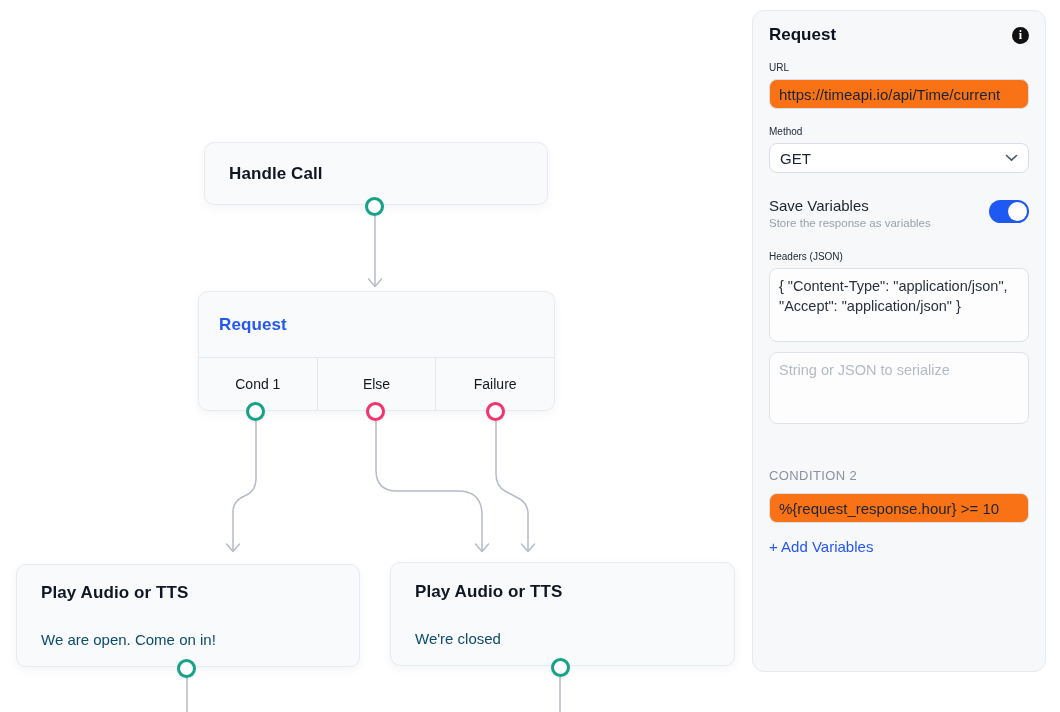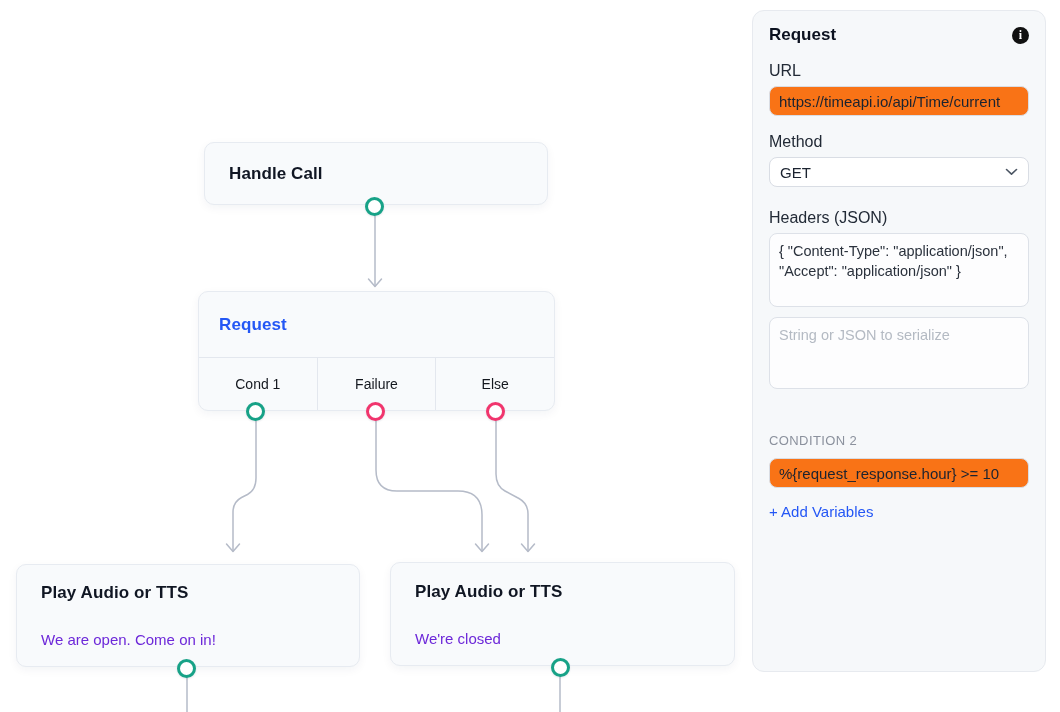--- a/index.html
+++ b/index.html
@@ -23,21 +23,21 @@
   }
   .node-title {
     font-size: 17px;
     font-weight: 700;
     color: #101623;
     letter-spacing: 0.1px;
   }
   .node-subtitle {
     font-size: 15px;
     font-weight: 400;
-    color: #6d28d9;
+    color: #0c4a6e;
   }
 
   .node-handle-call { left: 204px; top: 142px; width: 344px; height: 63px; display: flex; align-items: center; padding-left: 24px; }
 
   .node-request { left: 198px; top: 291px; width: 357px; height: 120px; display: flex; flex-direction: column; }
   .node-request .request-head { height: 65px; display: flex; align-items: center; padding-left: 20px; }
   .node-request .request-head .node-title { color: var(--blue); }
   .branch-row { flex: 1; display: flex; border-top: 1px solid #e3e7ee; }
   .branch-cell { flex: 1; display: flex; align-items: center; justify-content: center; font-size: 14px; color: #14181f; }
   .branch-cell + .branch-cell { border-left: 1px solid #e3e7ee; }
@@ -69,21 +69,21 @@
   .panel-head { display: flex; align-items: center; justify-content: space-between; }
   .panel-title { font-size: 17px; font-weight: 700; color: #0c1220; }
   .info-badge {
     width: 17px; height: 17px; border-radius: 50%;
     background: #111111; color: #ffffff;
     font-family: "Liberation Serif", serif;
     font-size: 12px; font-weight: 700; font-style: normal;
     display: flex; align-items: center; justify-content: center;
     cursor: pointer;
   }
-  .field-label { font-size: 16px; color: #222a36; margin-top: 17px; }
+  .field-label { font-size: 10px; color: #222a36; margin-top: 17px; }
   .text-input {
     margin-top: 6px;
     width: 100%; height: 30px;
     border: 1px solid #d9dde4;
     border-radius: 8px;
     background: #f97316;
     padding: 0 9px;
     font-family: "Liberation Sans", sans-serif;
     font-size: 15px;
     color: #1b2330;
@@ -174,22 +174,22 @@
   <div class="node node-handle-call">
     <div class="node-title">Handle Call</div>
   </div>
 
   <div class="node node-request">
     <div class="request-head">
       <div class="node-title">Request</div>
     </div>
     <div class="branch-row">
       <div class="branch-cell">Cond 1</div>
+      <div class="branch-cell">Else</div>
       <div class="branch-cell">Failure</div>
-      <div class="branch-cell">Else</div>
     </div>
   </div>
 
   <div class="node node-play node-play-open">
     <div class="node-title">Play Audio or TTS</div>
     <div class="node-subtitle">We are open. Come on in!</div>
   </div>
 
   <div class="node node-play node-play-closed">
     <div class="node-title">Play Audio or TTS</div>
@@ -215,20 +215,29 @@
   <input class="text-input" type="text" value="https://timeapi.io/api/Time/current" style="">
 
   <div class="field-label">Method</div>
   <div class="select-box">
     <span>GET</span>
     <svg width="13" height="8" viewBox="0 0 13 8">
       <path d="M1.5,1.5 L6.5,6.2 L11.5,1.5" fill="none" stroke="#4b5563" stroke-width="1.6" stroke-linecap="round" stroke-linejoin="round"></path>
     </svg>
   </div>
 
+  <div class="toggle-row">
+    <div>
+      <div class="toggle-label">Save Variables</div>
+      <div class="toggle-desc">Store the response as variables</div>
+    </div>
+    <div class="toggle">
+      <div class="knob"></div>
+    </div>
+  </div>
 
   <div class="field-label" style="margin-top:22px;">Headers (JSON)</div>
   <textarea class="textarea headers" spellcheck="false" style="">{ "Content-Type": "application/json", "Accept": "application/json" }</textarea>
 
   <textarea class="textarea body" spellcheck="false" placeholder="String or JSON to serialize" style=""></textarea>
 
   <div class="section-label">CONDITION 2</div>
   <input class="text-input" type="text" value="%{request_response.hour} &gt;= 10" style="">
 
   <a class="add-link" href="#">+ Add Variables</a>

